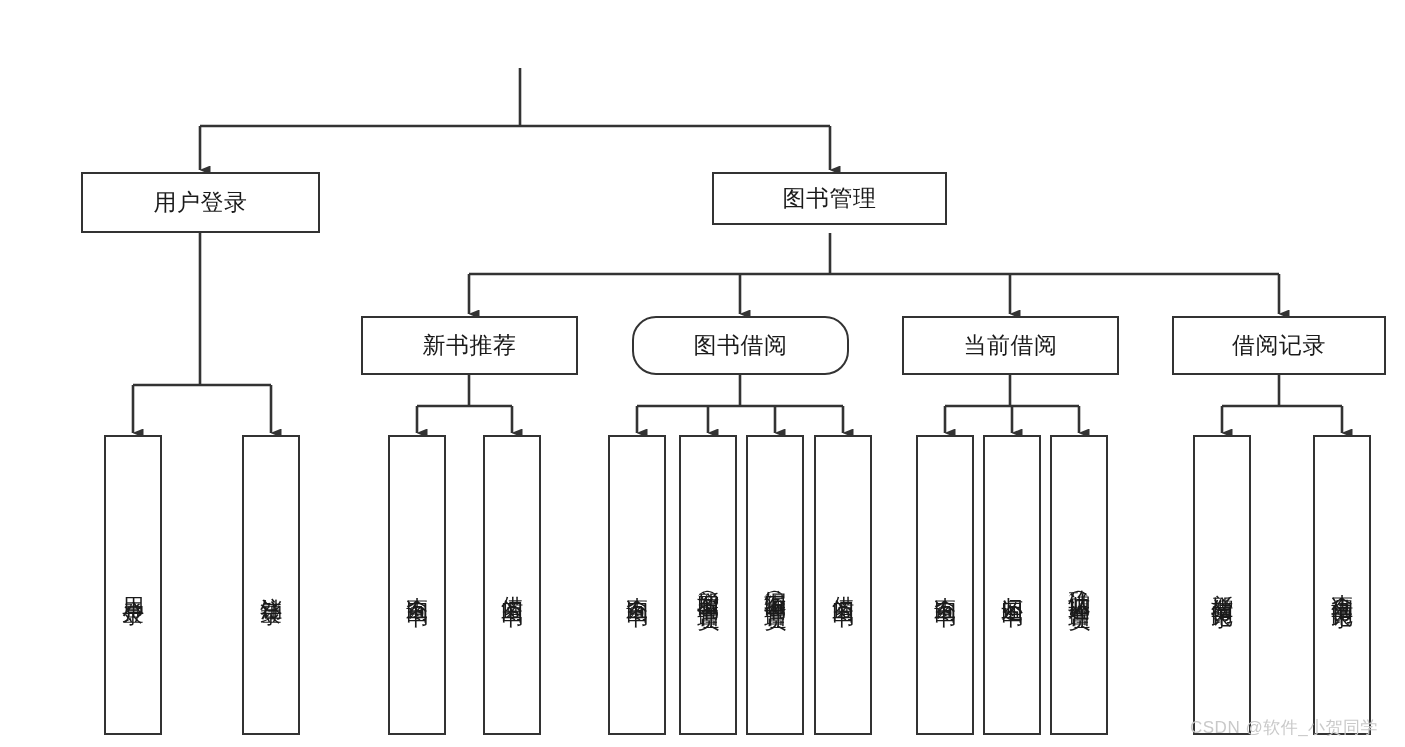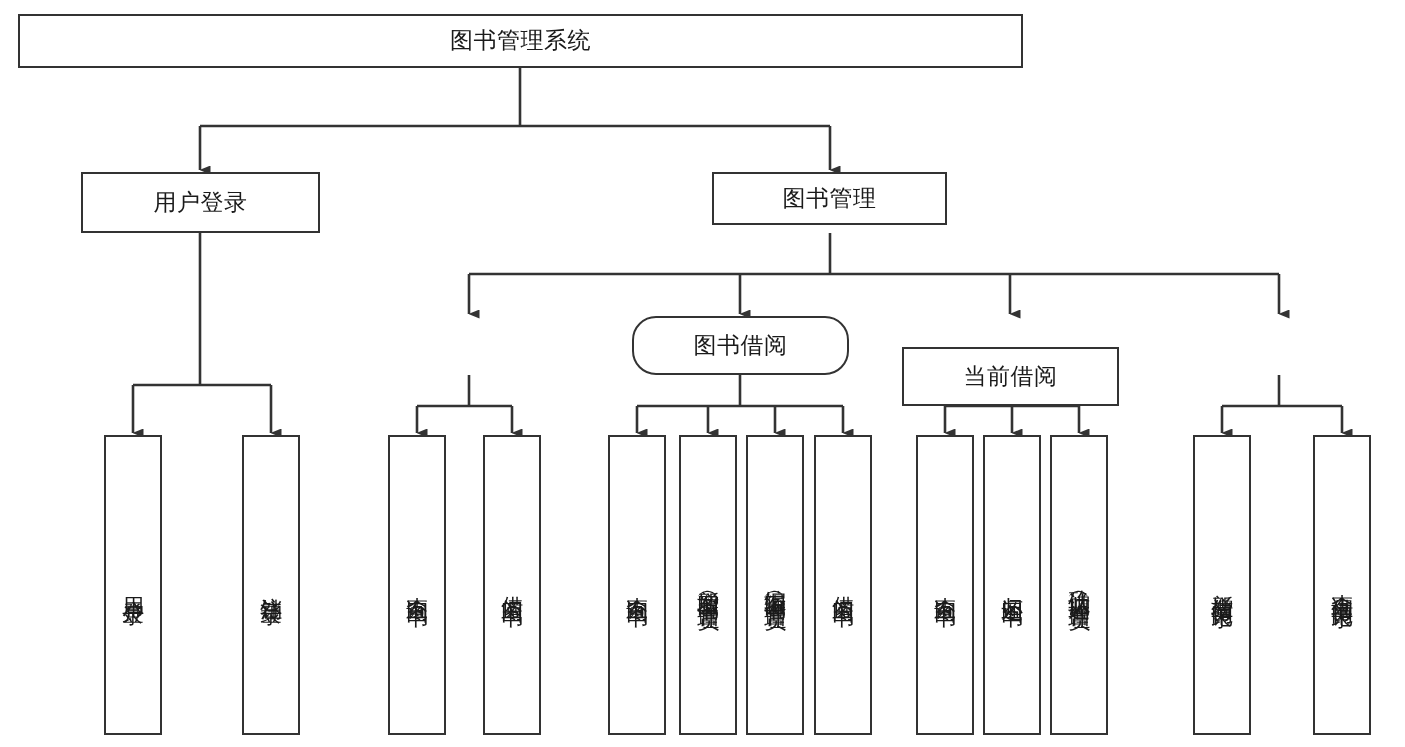--- a/index.html
+++ b/index.html
@@ -111,36 +111,39 @@
       <line x1="1012" y1="406" x2="1012" y2="433" marker-end="url(#arrowhead)"></line>
       <line x1="1079" y1="406" x2="1079" y2="433" marker-end="url(#arrowhead)"></line>
 
       <line x1="1279" y1="375" x2="1279" y2="406"></line>
       <line x1="1222" y1="406" x2="1342" y2="406"></line>
       <line x1="1222" y1="406" x2="1222" y2="433" marker-end="url(#arrowhead)"></line>
       <line x1="1342" y1="406" x2="1342" y2="433" marker-end="url(#arrowhead)"></line>
     </g>
   </svg>
 
-  <div class="node-box horiz" style="left:18px; top:14px; width:1005px; height:54px;">
-    <span class="node-label">图书管理系统</span>
-  </div>
 
   <div class="node-box horiz" style="left:81px; top:172px; width:239px; height:61px;">
     <span class="node-label">用户登录</span>
   </div>
   <div class="node-box horiz" style="left:712px; top:172px; width:235px; height:53px;">
     <span class="node-label">图书管理</span>
   </div>
 
+  <div class="node-box horiz" style="left:361px; top:316px; width:217px; height:59px;">
+    <span class="node-label">新书推荐</span>
+  </div>
   <div class="node-box horiz" style="left:632px; top:316px; width:217px; height:59px;border-radius:24px;">
     <span class="node-label">图书借阅</span>
   </div>
-  <div class="node-box horiz" style="left:902px; top:316px; width:217px; height:59px;margin-top:31px;">
+  <div class="node-box horiz" style="left:902px; top:316px; width:217px; height:59px;">
     <span class="node-label">当前借阅</span>
+  </div>
+  <div class="node-box horiz" style="left:1172px; top:316px; width:214px; height:59px;">
+    <span class="node-label">借阅记录</span>
   </div>
 
   <div class="node-box vert" style="left:104px; top:435px; width:58px; height:300px;">
     <span class="node-label">用户登录</span>
   </div>
   <div class="node-box vert" style="left:242px; top:435px; width:58px; height:300px;">
     <span class="node-label">注销登录</span>
   </div>
 
   <div class="node-box vert" style="left:388px; top:435px; width:58px; height:300px;">
@@ -173,14 +176,15 @@
     <span class="node-label">确认归还（管理员）</span>
   </div>
 
   <div class="node-box vert" style="left:1193px; top:435px; width:58px; height:300px;">
     <span class="node-label">新增借阅记录</span>
   </div>
   <div class="node-box vert" style="left:1313px; top:435px; width:58px; height:300px;">
     <span class="node-label">查询借阅记录</span>
   </div>
 
+  <div class="watermark" style="left:1190px; top:716px;">CSDN @软件_小贺同学</div>
 
 </div>
 
 </body></html>

